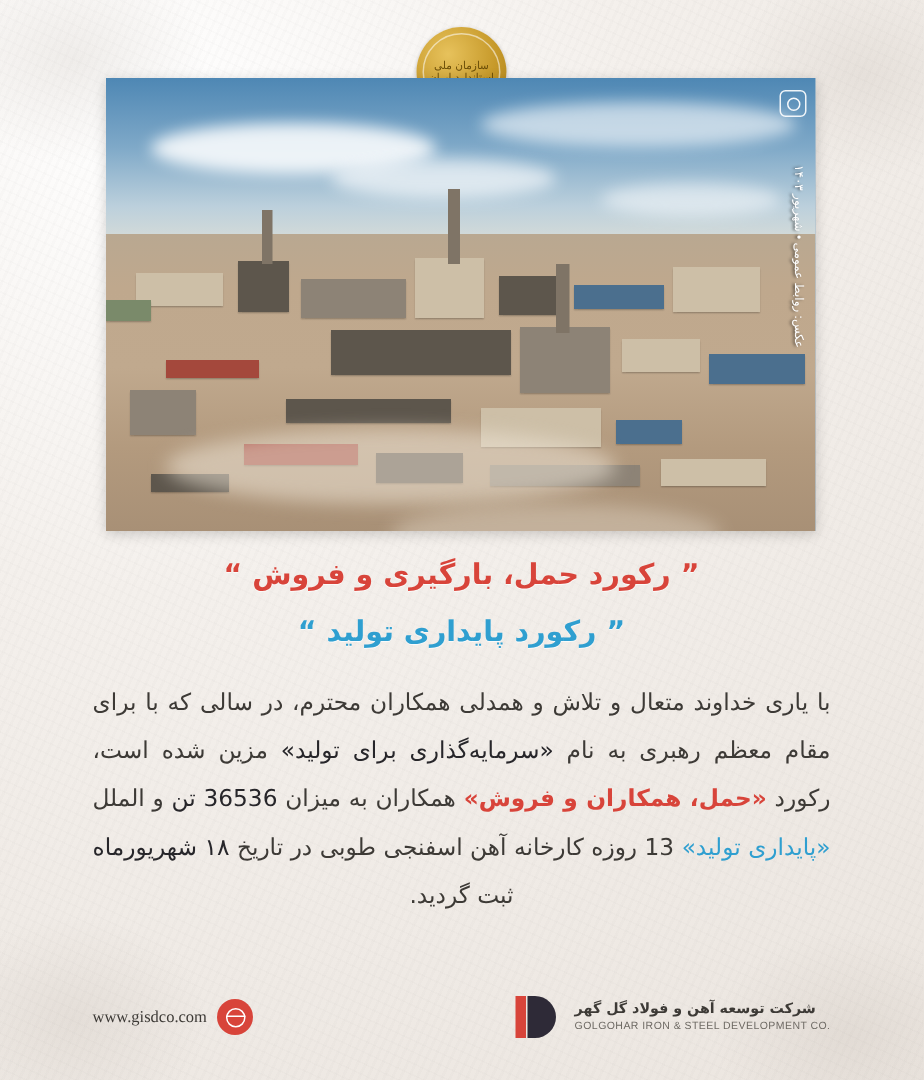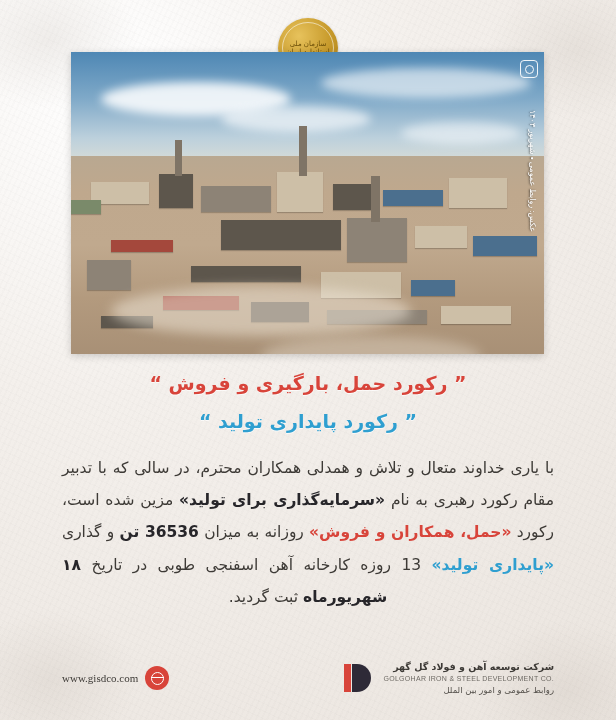--- a/index.html
+++ b/index.html
@@ -193,23 +193,23 @@
     left: 62px;
     width: 492px;
     text-align: justify;
     text-align-last: center;
     direction: rtl;
     font-size: 15.5px;
     line-height: 2.08;
     color: #3d3a36;
     font-family: "DejaVu Sans", sans-serif;
   }
-  .hl-blue { color: #2f9fd0; font-weight: bold; }
+  .hl-blue { color: #2f9fd0; font-weight: normal; }
   .hl-red  { color: #d8443a; font-weight: bold; }
-  .hl-dark { color: #27262a; font-weight: bold; }
+  .hl-dark { color: #27262a; font-weight: normal; }
 
   
   .footer {
     position: absolute;
     left: 62px;
     bottom: 22px;
     width: 492px;
     height: 40px;
     display: flex;
     align-items: center;
@@ -275,21 +275,21 @@
     background: #d8443a;
   }
   .logo-mark .d {
     position: absolute;
     left: 10px; top: 2px;
     width: 19px; height: 28px;
     background: #2e2a37;
     border-radius: 0 14px 14px 0;
   }
   .co-names {
-    text-align: right;
+    text-align: left;
     line-height: 1.45;
   }
   .co-fa {
     font-size: 9.5px; color: #3d3a36; font-weight: bold;
     font-family: "DejaVu Sans", sans-serif;
   }
   .co-en {
     font-size: 7px; color: #6e6a64; letter-spacing: .3px; direction: ltr;
     font-family: "Liberation Sans", sans-serif;
   }
@@ -356,41 +356,40 @@
     <div class="photo-badge">
         <i></i>
       </div>
     <div class="photo-caption">عکس: روابط عمومی • شهریور ۱۴۰۳</div>
   </div>
 
   <div class="headline1">” رکورد حمل، بارگیری و فروش “</div>
   <div class="headline2">” رکورد پایداری تولید “</div>
 
   <div class="body-text">
-    <span>با یاری خداوند متعال و تلاش و همدلی همکاران محترم، در سالی که با تدبیر مقام رکورد رهبری به نام</span>
+    <span>با یاری خداوند متعال و تلاش و همدلی همکاران محترم، در سالی که با برای مقام معظم رهبری به نام</span>
     <span class="hl-dark">«سرمایه‌گذاری برای تولید»</span>
     <span>مزین شده است، رکورد</span>
     <span class="hl-red">«حمل، همکاران و فروش»</span>
-    <span>روزانه به میزان</span>
+    <span>همکاران به میزان</span>
     <span class="hl-dark">36536 تن</span>
-    <span>و گذاری</span>
+    <span>و الملل</span>
     <span class="hl-blue">«پایداری تولید»</span>
     <span>13 روزه کارخانه آهن اسفنجی طوبی در تاریخ</span>
     <span class="hl-dark">۱۸ شهریورماه</span>
     <span>ثبت گردید.</span>
   </div>
 
   <div class="footer">
 
 
     <div class="center-block">
       <div class="co-names">
         <div class="co-fa">شرکت توسعه آهن و فولاد گل گهر</div>
         <div class="co-en">GOLGOHAR IRON &amp; STEEL DEVELOPMENT CO.</div>
-        <div class="co-fa2">روابط عمومی و امور بین الملل</div>
       </div>
       <div class="logo-mark">
         <span class="bar"></span>
         <span class="d"></span>
       </div>
     </div>
 
     <div class="f-block">
       <span class="web-icon">
           <i></i>

